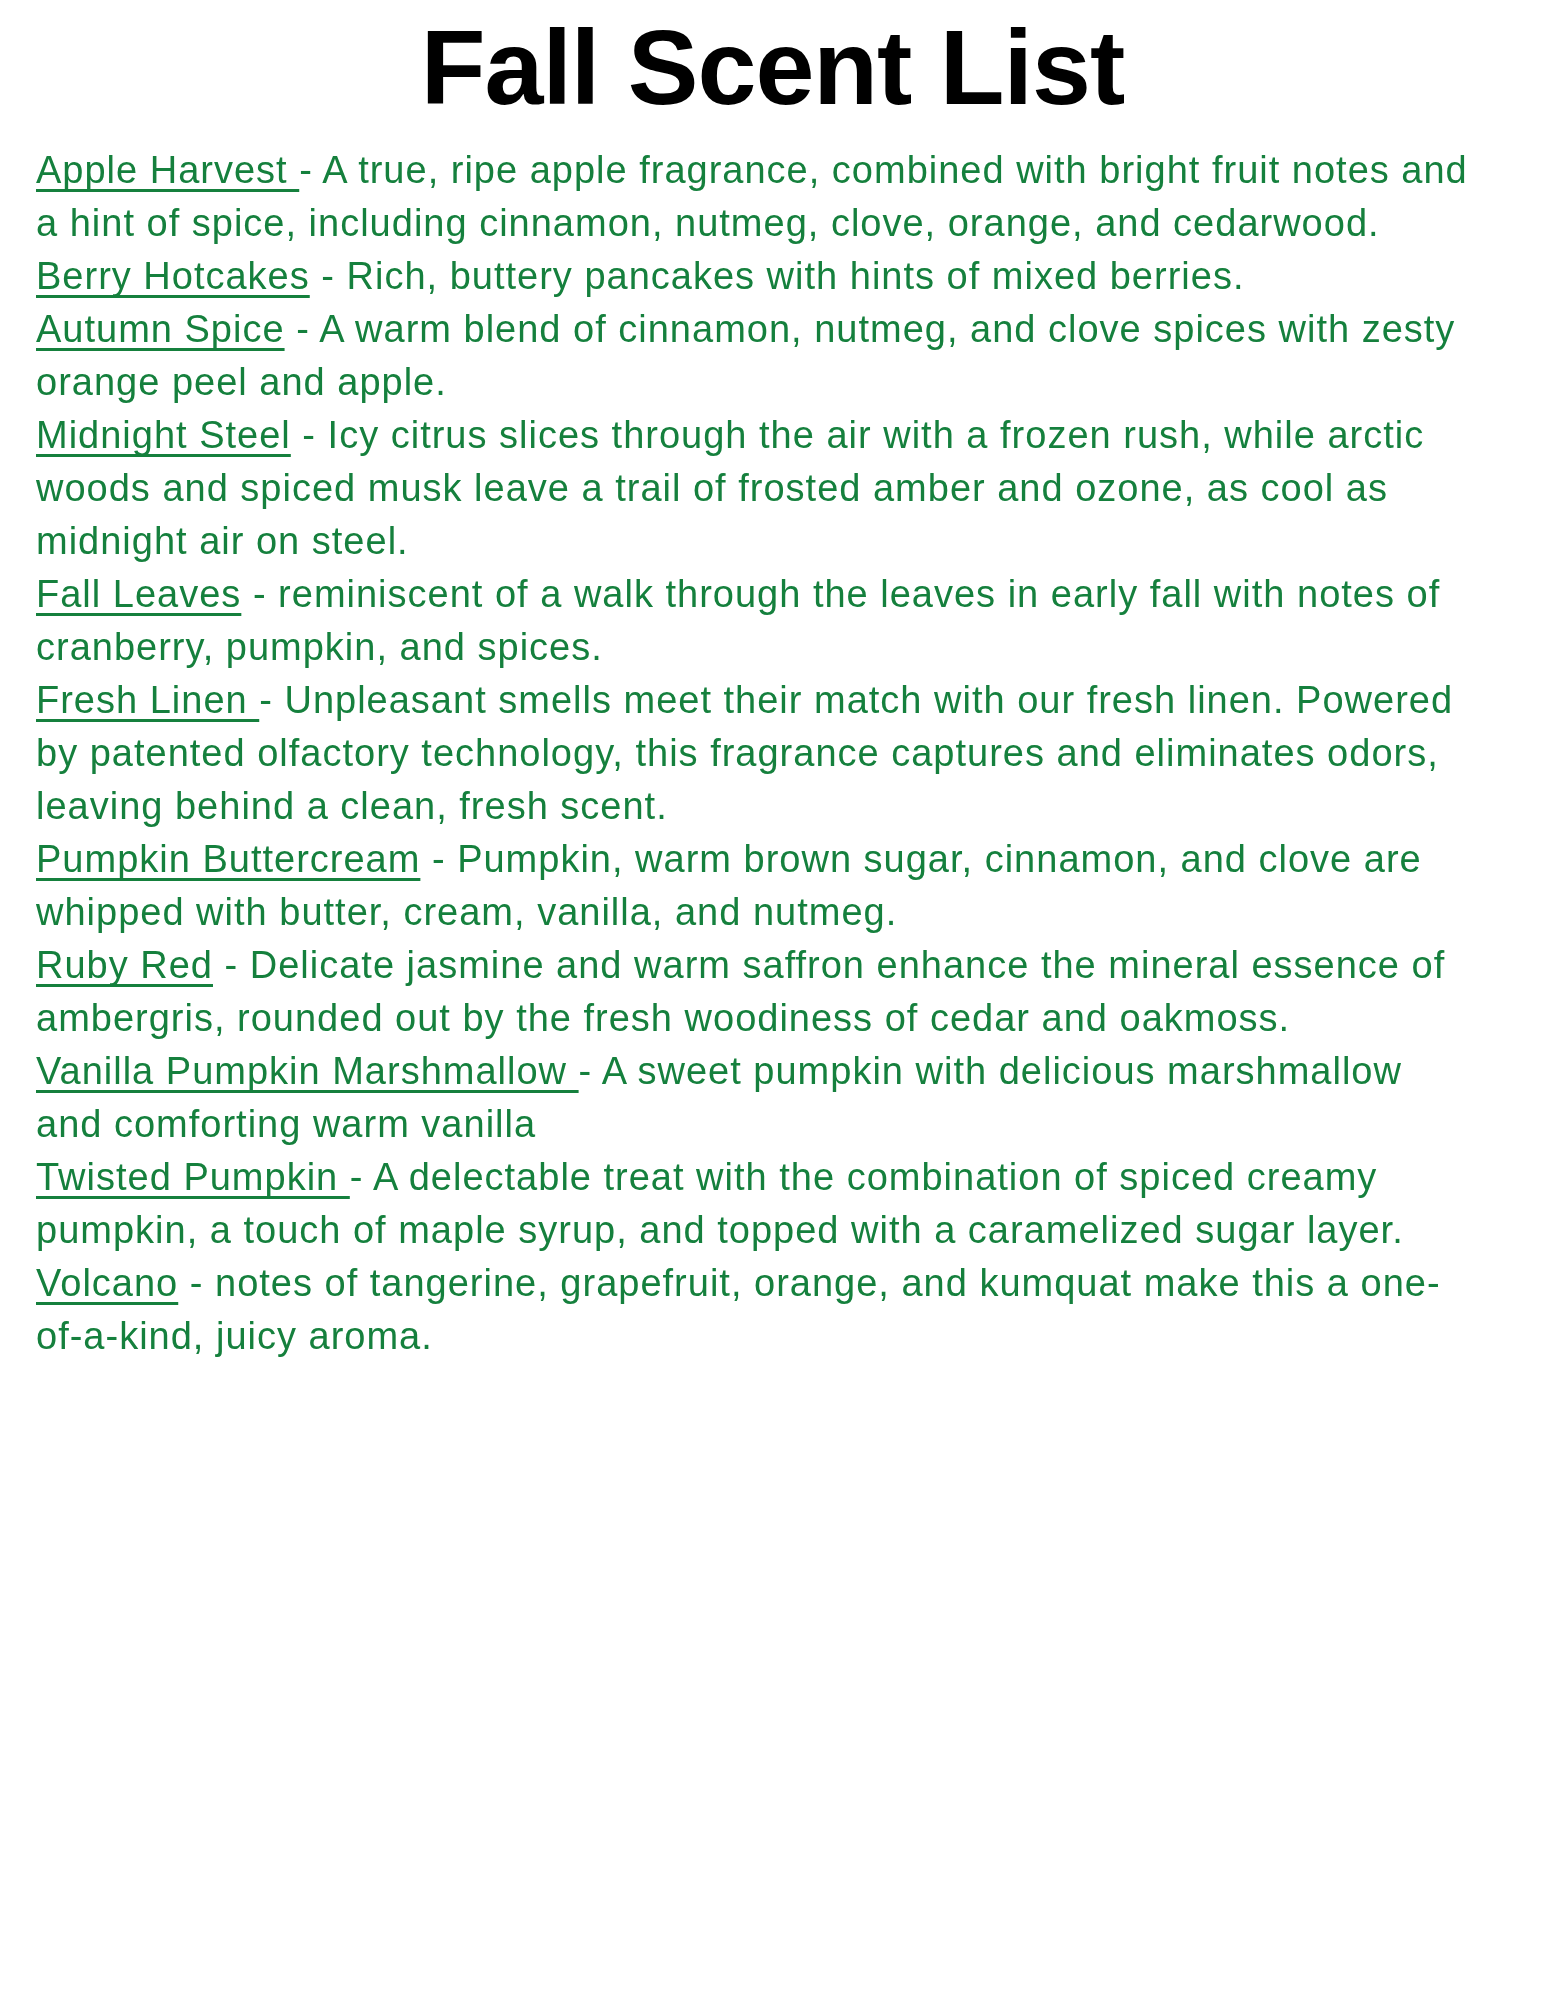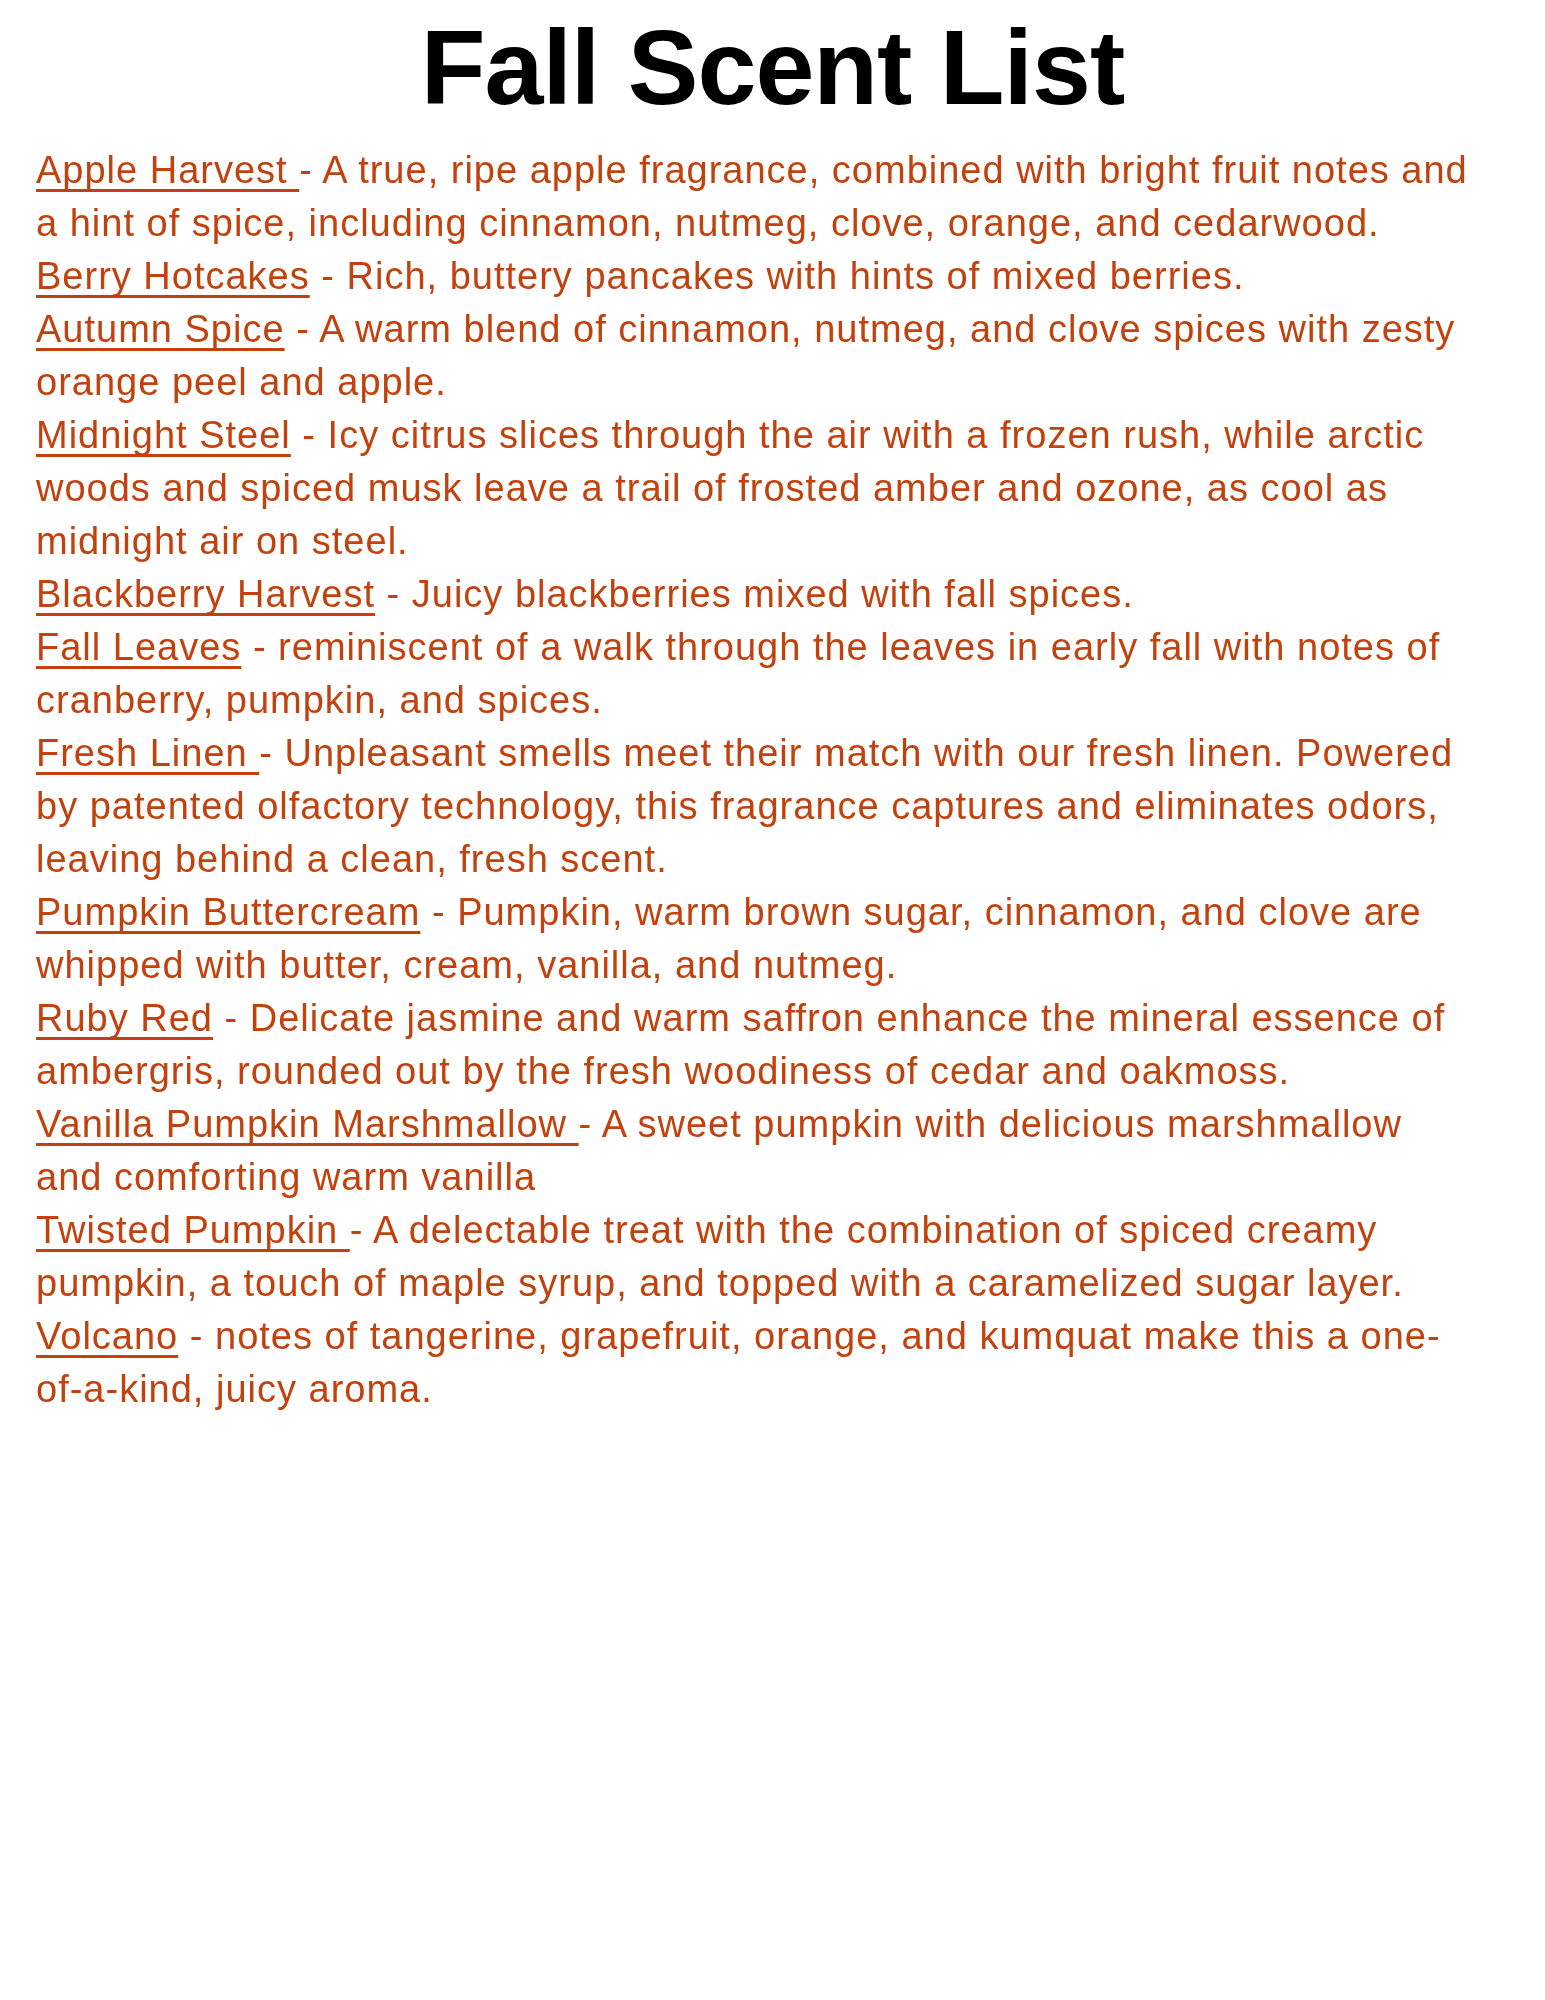--- a/index.html
+++ b/index.html
@@ -24,21 +24,21 @@
     font-weight: bold;
     letter-spacing: -1px;
     color: #000000;
   }
   .scent-list {
     box-sizing: border-box;
     padding: 16px 66px 0 36px;
     font-size: 38px;
     line-height: 53px;
     letter-spacing: 1px;
-    color: #c2410c;
+    color: #15803d;
     text-align: left;
   }
   .scent-entry {
     margin: 0;
   }
   .scent-name {
     text-decoration: underline;
     text-decoration-thickness: 3px;
     text-underline-offset: 6px;
     text-decoration-skip-ink: none;
@@ -54,21 +54,20 @@
   <section class="scent-list">
   <p class="scent-entry"><span class="scent-name">Apple Harvest </span><span>- A true, ripe apple fragrance, combined with bright fruit notes and a hint of spice, including cinnamon, nutmeg, clove, orange, and cedarwood.</span></p>
 
   <p class="scent-entry"><span class="scent-name">Berry Hotcakes</span><span> - Rich, buttery pancakes with hints of mixed berries.</span></p>
 
   <p class="scent-entry"><span class="scent-name">Autumn Spice</span><span> - A warm blend of cinnamon, nutmeg, and clove spices with zesty orange peel and apple.</span></p>
 
 
   <p class="scent-entry"><span class="scent-name">Midnight Steel</span><span> - Icy citrus slices through the air with a frozen rush, while arctic woods and spiced musk leave a trail of frosted amber and ozone, as cool as midnight air on steel.</span></p>
 
-  <p class="scent-entry"><span class="scent-name">Blackberry Harvest</span><span> - Juicy blackberries mixed with fall spices.</span></p>
 
 
   <p class="scent-entry"><span class="scent-name">Fall Leaves</span><span> - reminiscent of a walk through the leaves in early fall with notes of cranberry, pumpkin, and spices.</span></p>
 
   <p class="scent-entry"><span class="scent-name">Fresh Linen </span><span>- Unpleasant smells meet their match with our fresh linen. Powered by patented olfactory technology, this fragrance captures and eliminates odors, leaving behind a clean, fresh scent.</span></p>
 
 
   <p class="scent-entry"><span class="scent-name">Pumpkin Buttercream</span><span> - Pumpkin, warm brown sugar, cinnamon, and clove are whipped with butter, cream, vanilla, and nutmeg.</span></p>
 
 

